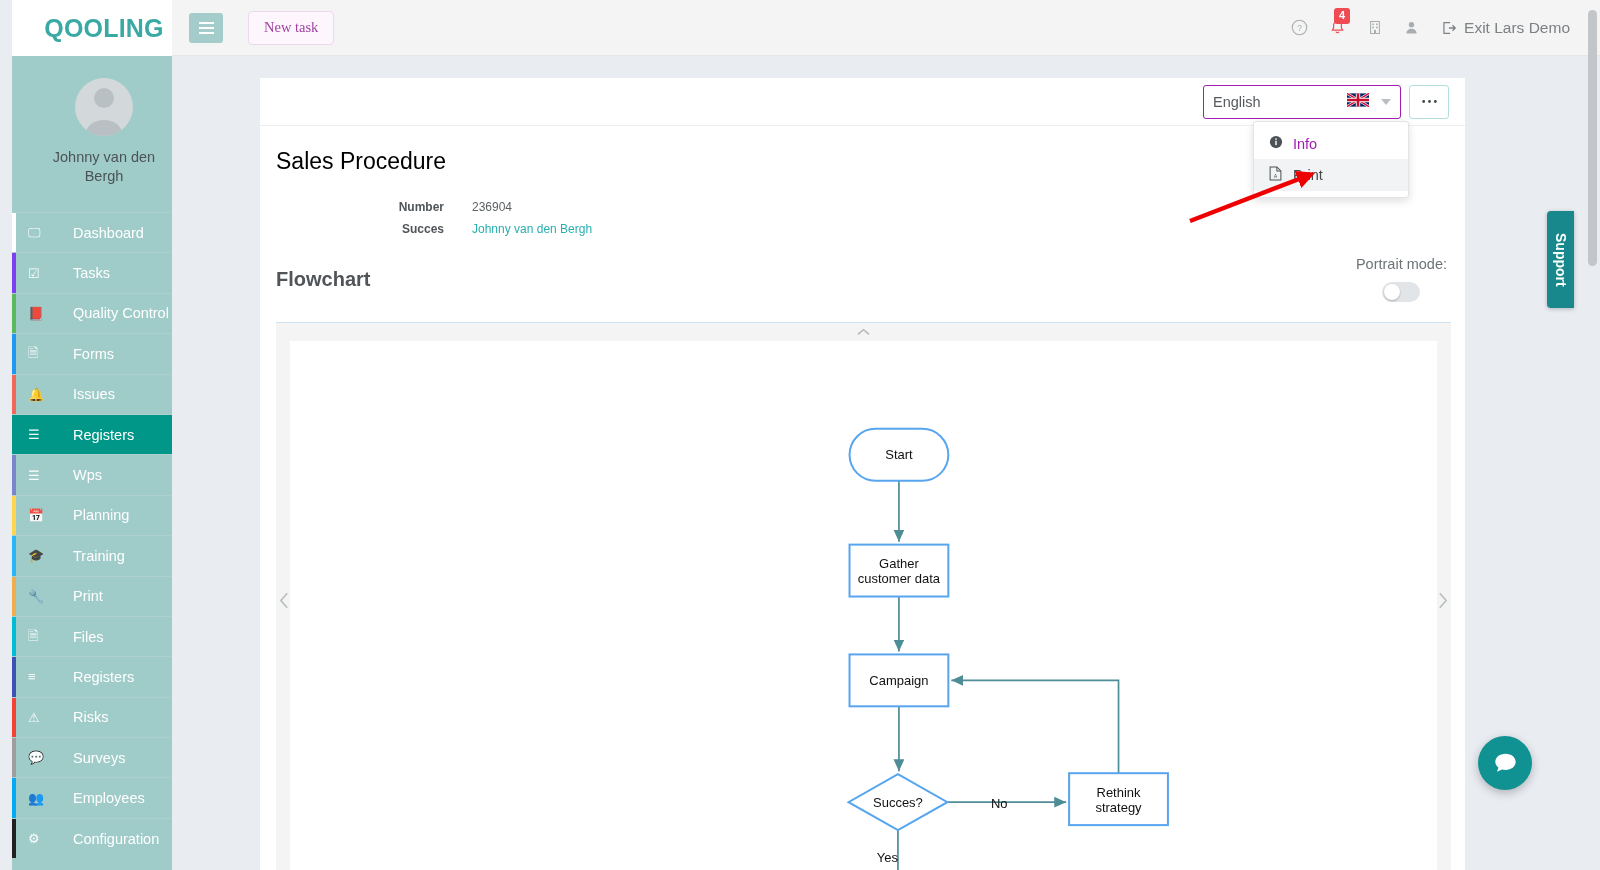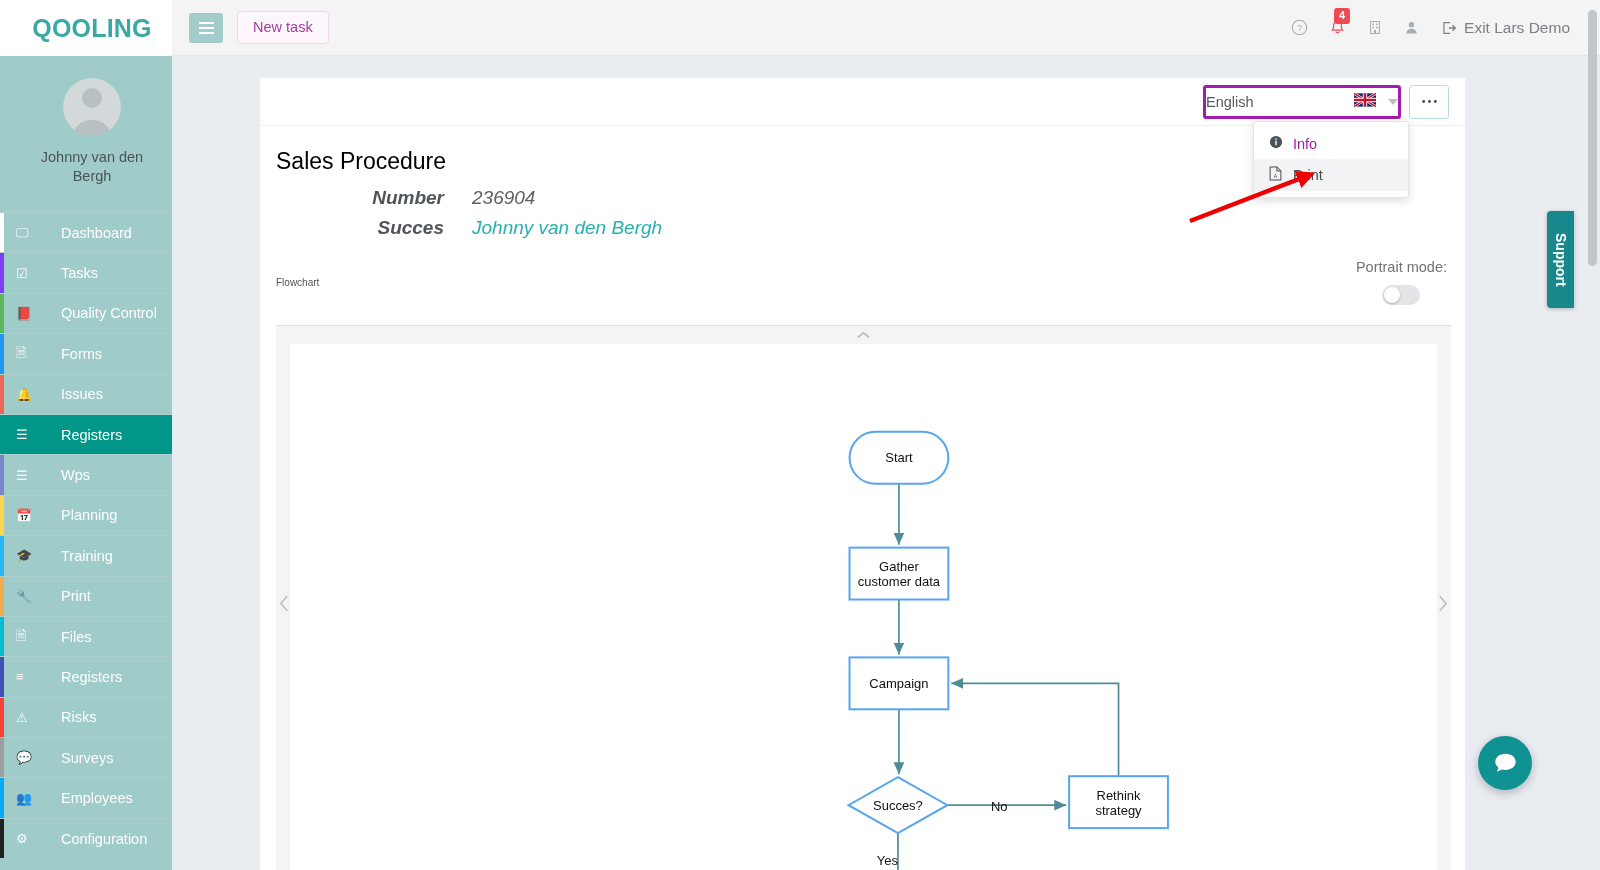--- a/index.html
+++ b/index.html
@@ -6,21 +6,21 @@
   html, body {
     width: 1600px; height: 870px;
     font-family: "Liberation Sans", sans-serif;
     background: #e9edf2;
     overflow: hidden;
   }
   #app { position: relative; width: 1600px; height: 870px; }
 
   
   .sidebar {
-    position: absolute; left: 0; top: 0;
+    position: absolute; left: 12px; top: 0;
     width: 184px; height: 870px;
     background: #9fcbc9;
   }
   .logo-area {
     height: 56px; background: #fff;
     display: flex; align-items: center; justify-content: center;
   }
   .logo {
     color: #3aa9a4; font-size: 25px; font-weight: bold;
     letter-spacing: .2px;
@@ -79,26 +79,26 @@
   }
   .burger {
     margin-left: 17px;
     width: 34px; height: 30px; border-radius: 3px;
     background: #a3cccb; border: none;
     display: flex; flex-direction: column; align-items: center; justify-content: center;
     gap: 3px; cursor: pointer;
   }
   .burger span { display:block; width: 15px; height: 2px; background: #fff; }
   .newtask {
-    margin-left: 14px;
+    margin-left: 25px;
     padding: 7px 15px 8px;
     background: #fdf7fd; color: #a03fa0;
     border: 1px solid #ecd8ec; border-radius: 4px;
     font-size: 14.5px; cursor: pointer;
-    font-family: Liberation Sans, sans-serif;
+    font-family: Liberation Serif, serif;
   }
   .topright {
     margin-left: auto; display: flex; align-items: center;
     gap: 21px; padding-right: 30px; color: #9aa0a3;
   }
   .ticon { font-size: 17px; cursor: pointer; position: relative; display:flex; align-items:center;}
   .badge {
     position: absolute; top: -11px; left: 5px;
     background: #f04b52; color: #fff;
     font-size: 11px; font-weight: bold;
@@ -121,22 +121,22 @@
     width: 1205px; min-height: 800px;
     background: #ffffff;
   }
   .card-head {
     height: 48px; border-bottom: 1px solid #eceff1;
     display: flex; align-items: center; justify-content: flex-end;
     padding-right: 16px; gap: 8px;
   }
   .lang-select {
     width: 198px; height: 34px;
-    border: 3px solid #a21caf; border-radius: 3px;
-    display: flex; align-items: center; padding: 0 0;
+    border: 1px solid #a21caf; border-radius: 3px;
+    display: flex; align-items: center; padding: 0 9px;
     font-size: 14.5px; color: #555b5e; cursor: pointer; background: #fff;
   }
   .lang-select .flag { margin-left: auto; margin-right: 12px; }
   .caret {
     width: 0; height: 0; border-left: 5px solid transparent;
     border-right: 5px solid transparent; border-top: 6px solid #b9bfc3;
   }
   .dots-btn {
     width: 40px; height: 34px;
     border: 1px solid #b6dedd; border-radius: 3px;
@@ -157,34 +157,34 @@
     padding: 7px 14px; font-size: 14.5px; color: #a21caf;
     cursor: pointer;
   }
   .dd-item.hover { background: #f2f3f4; color: #44494c; }
   .dd-icon { width: 15px; text-align: center; color: #4c5255; font-size: 13px; }
 
   .doc-title {
     font-size: 23px; color: #000000; font-weight: 400;
     padding: 22px 0 0 16px;
   }
-  .meta { margin-top: 12px; font-size: 19px; font-style: italic; }
+  .meta { margin-top: 25px; font-size: 12px; }
   .meta-row { display: flex; margin-bottom: 8px; }
   .meta-label {
     width: 212px; text-align: right; padding-right: 28px;
     font-weight: bold; color: #50555a;
   }
   .meta-val { color: #5c6164; }
   .meta-val.link { color: #28afb0; cursor: pointer; }
 
   .fc-head {
     display: flex; align-items: center;
     padding: 12px 18px 0 16px; margin-top: 8px;
   }
-  .fc-title { font-size: 10px; font-weight: normal; color: #50555a; text-align: right; }
+  .fc-title { font-size: 20px; font-weight: bold; color: #50555a; text-align: right; }
   .portrait { margin-left: auto; display: flex; align-items: center; gap: 10px; flex-direction: column; }
   .portrait-label { font-size: 14.5px; color: #6d7376; }
   .toggle {
     width: 38px; height: 20px; border-radius: 10px;
     background: #e2e5e8; position: relative; cursor: pointer;
   }
   .toggle::after {
     content:""; position: absolute; left: 2px; top: 2px;
     width: 16px; height: 16px; border-radius: 50%;
     background: #fff; box-shadow: 0 1px 2px rgba(0,0,0,.25);

